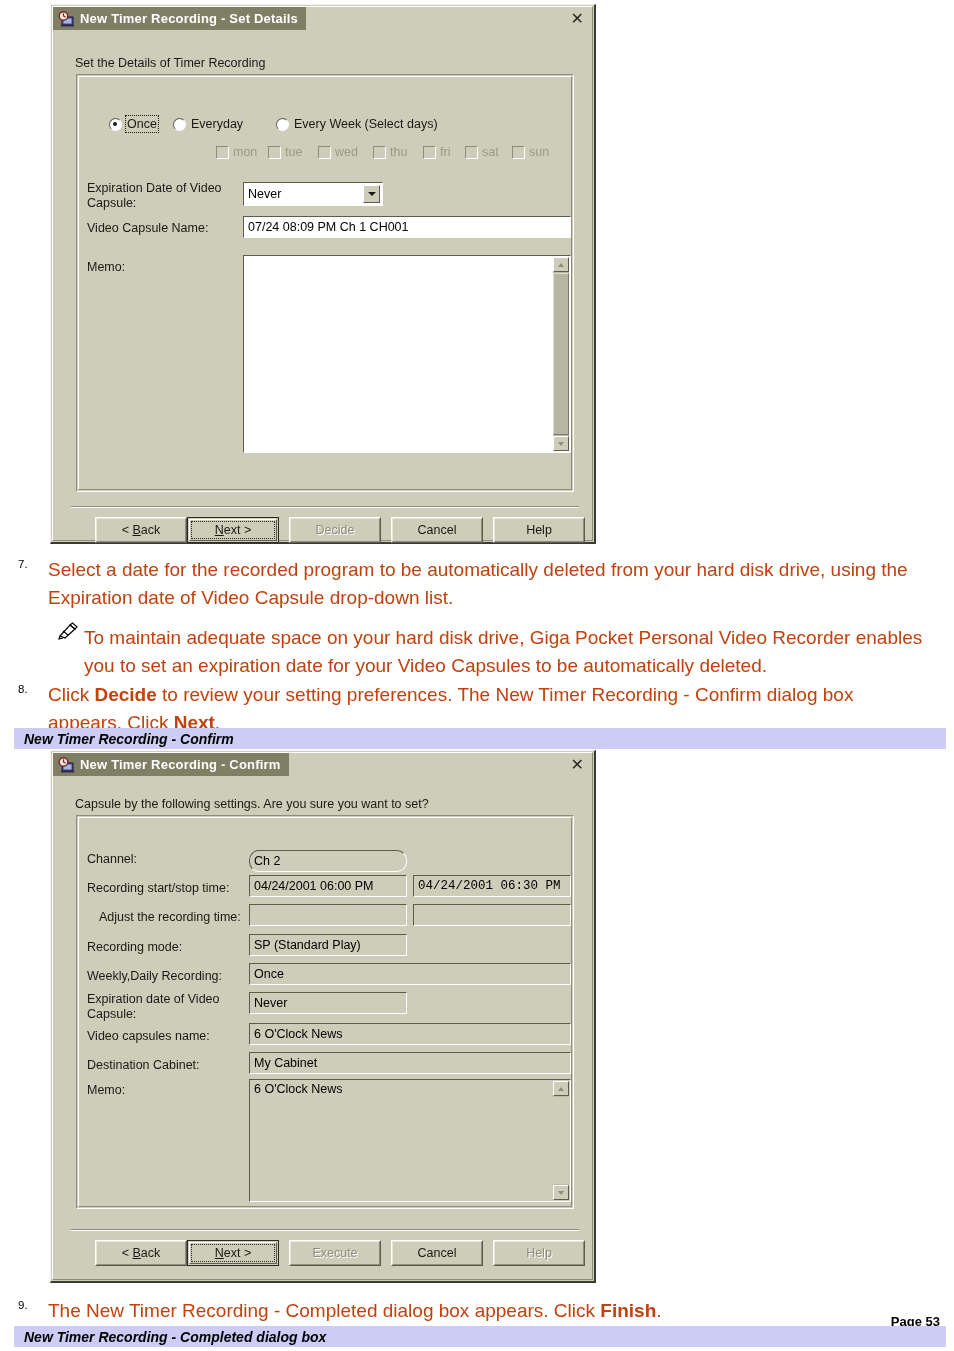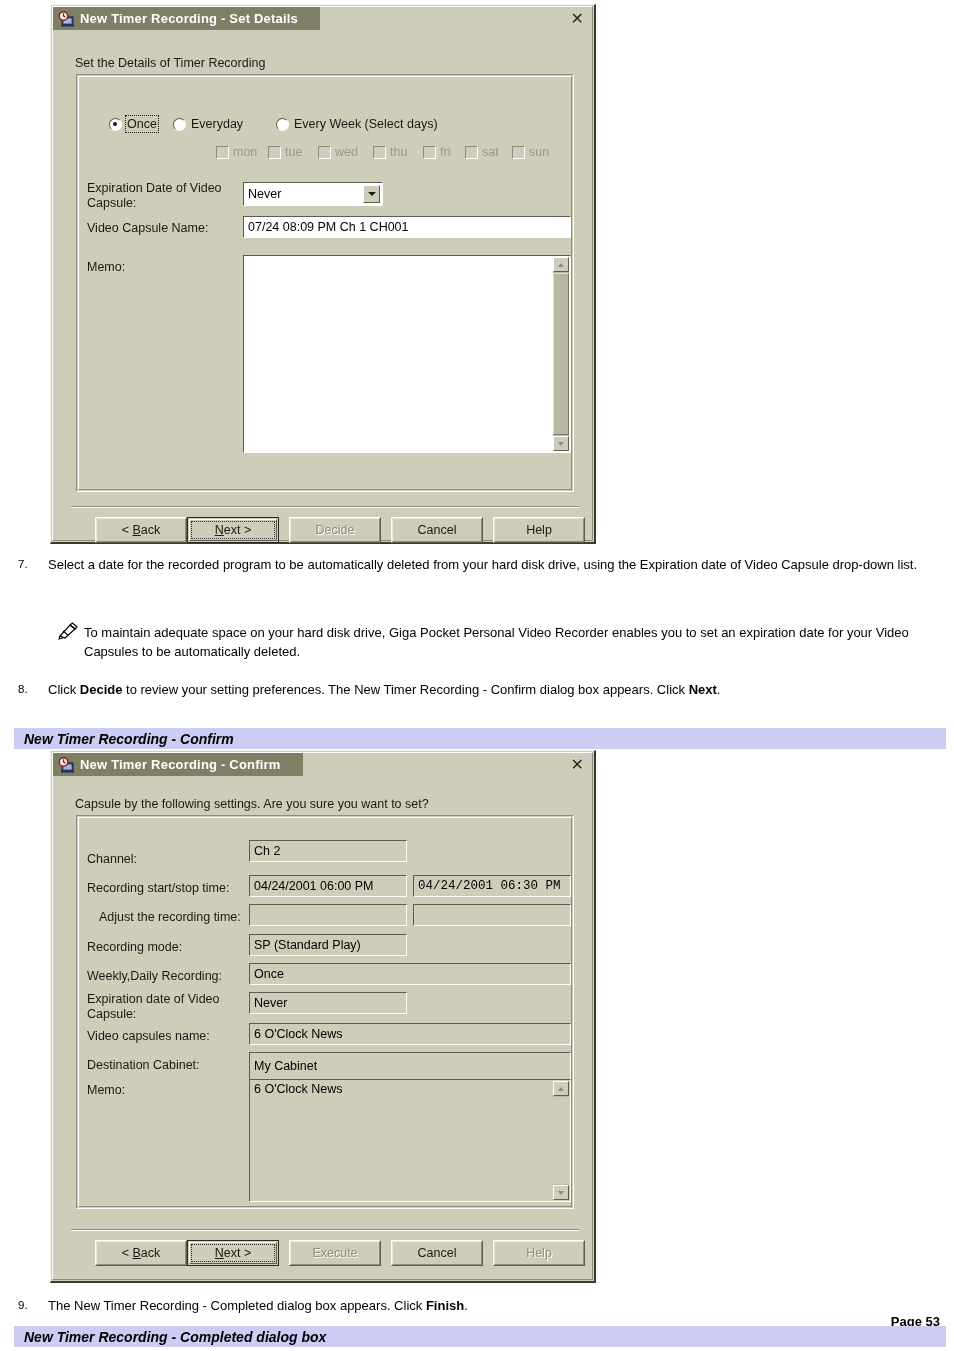--- a/index.html
+++ b/index.html
@@ -30,21 +30,21 @@
     border-bottom:1px solid #8d8d7c;
     box-sizing:border-box;
   }
   .titlebar{
     position:absolute;left:2px;top:2px;right:2px;height:23px;
     display:flex;align-items:stretch;
   }
   .title-left{
     background:#7f7f66;
     display:flex;align-items:center;
-    padding:0 22px 0 5px;
+    padding:0 8px 0 5px;
     color:#ffffff;
     font-size:13px;font-weight:bold;
     letter-spacing:.2px;
     white-space:nowrap;
   }
   .title-right{
     flex:1;background:#cdcdba;
     display:flex;align-items:center;justify-content:flex-end;
     padding-right:8px;
   }
@@ -221,21 +221,21 @@
 
   
   .sep{
     position:absolute;height:2px;
     border-top:1px solid #8d8d7c;
     border-bottom:1px solid #ffffff;
     box-sizing:border-box;
   }
 
   
-  .doc{position:absolute;font-size:13px;color:#000000;line-height:1.45;}
+  .doc{position:absolute;font-size:19px;color:#c2410c;line-height:1.45;}
   .stepnum{position:absolute;font-size:11.5px;color:#000;}
   .bluebar{
     position:absolute;left:14px;background:#ccccf4;height:21px;
     display:flex;align-items:center;padding-left:10px;box-sizing:border-box;
     font-size:14px;font-weight:bold;font-style:italic;color:#000;
     font-family:"Liberation Sans",sans-serif;
   }
   .pagenum{position:absolute;font-size:13px;font-weight:bold;color:#000;}
   b{font-weight:bold;}
 </style>
@@ -405,21 +405,21 @@
     </div>
   </div>
 
   <div class="dlg-body">
 
     <div class="sect-label" style="left:22px;top:21px;">Capsule by the following settings. Are you sure you want to set?</div>
 
     <div class="groupbox" style="left:23px;top:39px;width:498px;height:394px;"></div>
 
     <div class="sect-label" style="left:34px;top:76px;">Channel:</div>
-    <div class="field readonly" style="left:196px;top:64px;width:158px;height:22px;">
+    <div class="field readonly" style="left:196px;top:74px;width:158px;height:22px;border-radius:10px;">
       <span>Ch 2</span>
     </div>
 
     <div class="sect-label" style="left:34px;top:105px;">Recording start/stop time:</div>
     <div class="field readonly" style="left:196px;top:99px;width:158px;height:22px;">
       <span>04/24/2001 06:00 PM</span>
     </div>
     <div class="field readonly" style="left:360px;top:99px;width:158px;height:22px;font-family:Liberation Mono, monospace;">
       <span>04/24/2001 06:30 PM</span>
     </div>
@@ -447,21 +447,21 @@
     <div class="field readonly" style="left:196px;top:216px;width:158px;height:22px;">
       <span>Never</span>
     </div>
 
     <div class="sect-label" style="left:34px;top:253px;">Video capsules name:</div>
     <div class="field readonly" style="left:196px;top:247px;width:322px;height:22px;">
       <span>6 O'Clock News</span>
     </div>
 
     <div class="sect-label" style="left:34px;top:282px;">Destination Cabinet:</div>
-    <div class="field readonly" style="left:196px;top:276px;width:322px;height:28px;">
+    <div class="field readonly" style="left:196px;top:276px;width:322px;height:22px;">
       <span>My Cabinet</span>
     </div>
 
     <div class="sect-label" style="left:34px;top:307px;">Memo:</div>
     <div class="memo readonly" style="left:196px;top:303px;width:322px;height:123px;">
       <div class="txt">6 O'Clock News</div>
       <div class="sbar">
         <div class="sbtn up">
             <span class="tri-up-s"></span>
           </div>

